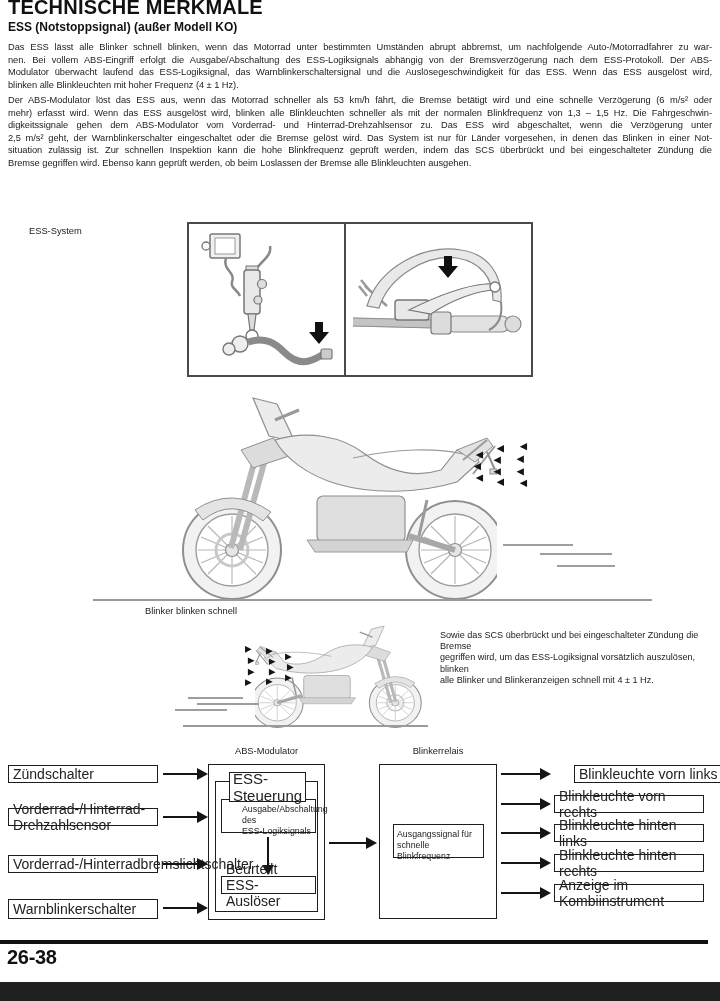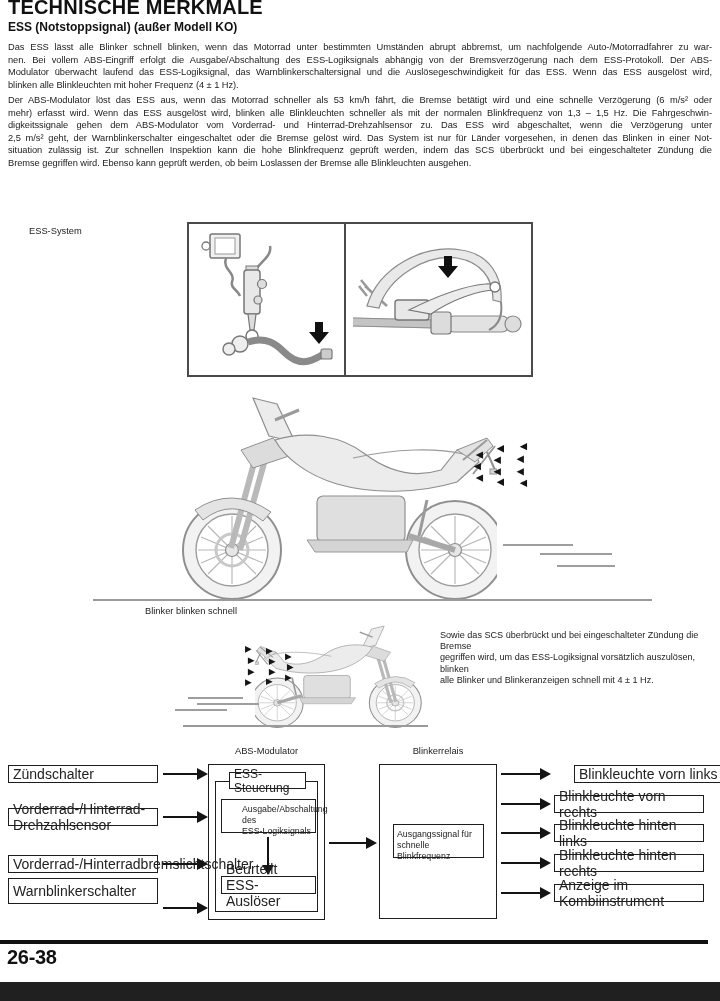--- a/index.html
+++ b/index.html
@@ -196,30 +196,30 @@
     <div>gegriffen wird, um das ESS-Logiksignal vorsätzlich auszulösen, blinken</div>
     <div>alle Blinker und Blinkeranzeigen schnell mit 4 ± 1 Hz.</div>
   </div>
 
   <div class="abs dlabel" style="left:208px;top:746px;width:117px;">ABS-Modulator</div>
   <div class="abs dlabel" style="left:379px;top:746px;width:118px;">Blinkerrelais</div>
 
   <div class="abs dbox" style="left:8px;top:765px;width:150px;height:18px;">Zündschalter</div>
   <div class="abs dbox" style="left:8px;top:808px;width:150px;height:18px;">Vorderrad-/Hinterrad-Drehzahlsensor</div>
   <div class="abs dbox" style="left:8px;top:855px;width:150px;height:18px;">Vorderrad-/Hinterradbremslichtschalter</div>
-  <div class="abs dbox" style="left:8px;top:878px;width:150px;height:26px;text-align:right;">Warnblinkerschalter</div>
+  <div class="abs dbox" style="left:8px;top:899px;width:150px;height:20px;text-align:right;">Warnblinkerschalter</div>
 
   <div class="arrow-r" style="left:163px;top:773px;width:34px;"></div>
   <div class="arrow-r" style="left:163px;top:816px;width:34px;"></div>
   <div class="arrow-r" style="left:163px;top:863px;width:34px;"></div>
   <div class="arrow-r" style="left:163px;top:907px;width:34px;"></div>
 
   <div class="abs" style="left:208px;top:764px;width:117px;height:156px;border:1.6px solid #1d1d1d;box-sizing:border-box;"></div>
   <div class="abs" style="left:215px;top:781px;width:103px;height:131px;border:1.6px solid #1d1d1d;box-sizing:border-box;"></div>
-  <div class="abs dbox" style="left:229px;top:772px;width:77px;height:17px;justify-content:center;font-size:12px;z-index:2;">ESS-Steuerung</div>
+  <div class="abs dbox" style="left:229px;top:772px;width:77px;height:30px;justify-content:center;font-size:15px;z-index:2;">ESS-Steuerung</div>
   <div class="abs dbox2" style="left:221px;top:799px;width:95px;height:34px;padding-left:20px;">
     <div>Ausgabe/Abschaltung des</div>
     <div>ESS-Logiksignals</div>
   </div>
   <div class="arrow-d" style="left:267px;top:837px;height:28px;"></div>
   <div class="abs dbox" style="left:221px;top:876px;width:95px;height:18px;font-size:14px;">Beurteilt ESS-Auslöser</div>
 
   <div class="arrow-r" style="left:329px;top:842px;width:37px;"></div>
 
   <div class="abs" style="left:379px;top:764px;width:118px;height:155px;border:1.6px solid #1d1d1d;box-sizing:border-box;"></div>

